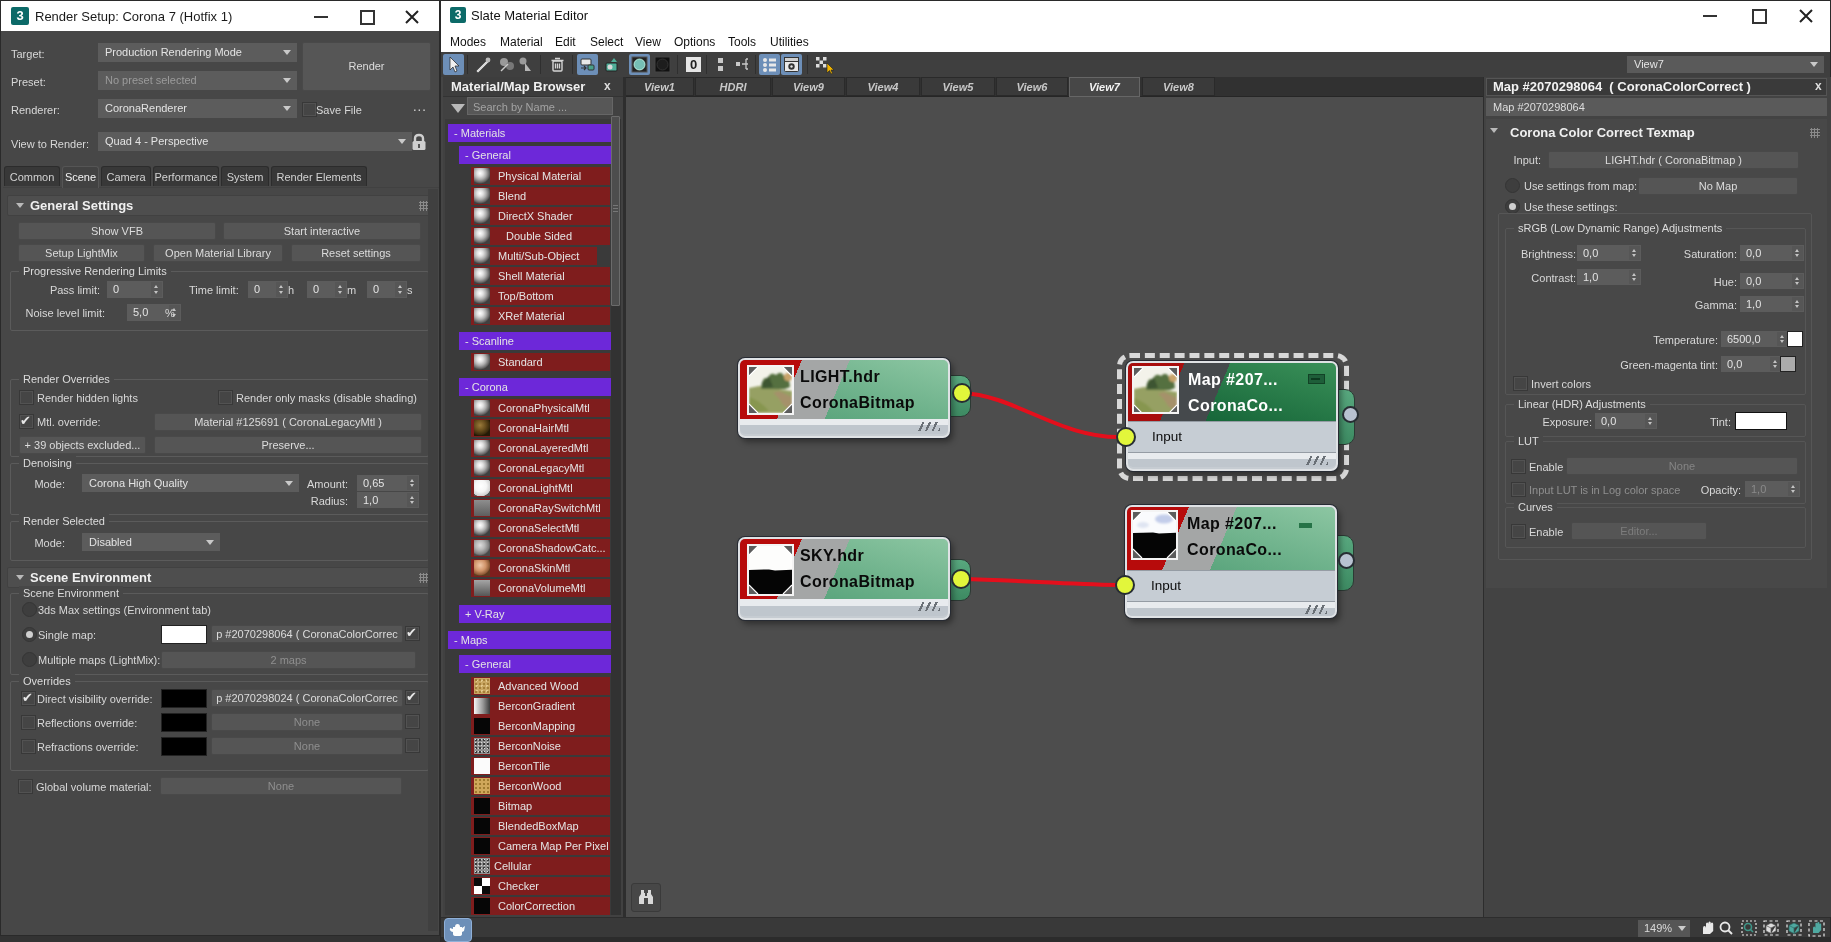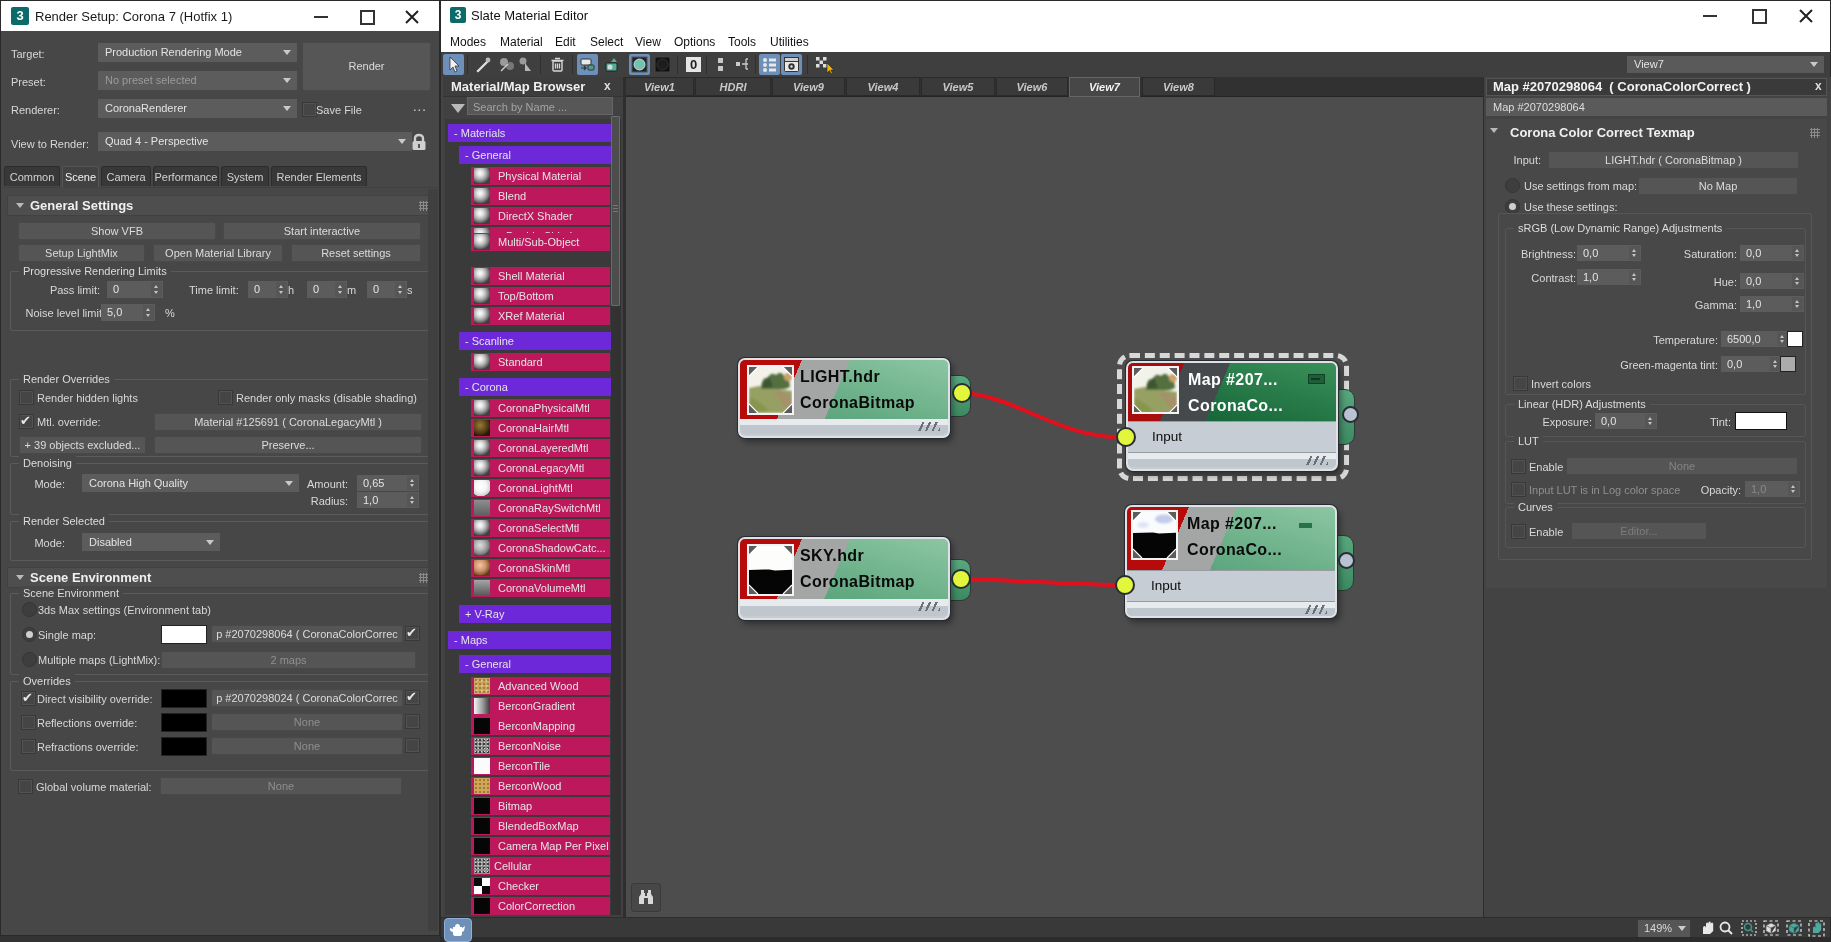--- a/index.html
+++ b/index.html
@@ -41,21 +41,21 @@
 .ltab{position:absolute;top:165px;height:20px;background:#383838;border:1px solid #2c2c2c;
  border-bottom:none;border-radius:3px 3px 0 0;color:#d2d2d2;font-size:11px;line-height:20px;
  text-align:center;box-sizing:border-box;}
 .ltab.sel{background:#424242;border-color:#555;height:22px;color:#f2f2f2;}
 
 .vtab{position:absolute;top:0;height:19px;background:#3a3a3a;border:1px solid #2a2a2a;
  color:#c8c8c8;font-size:11px;font-weight:bold;font-style:italic;line-height:18px;
  text-align:center;box-sizing:border-box;}
 .vtab.sel{background:#474747;border-color:#666;color:#f2f2f2;}
 
-.bcat,.bitem{position:absolute;background:#be185d;color:#e4e4e4;font-size:11px;line-height:18px;
+.bcat,.bitem{position:absolute;background:#7f1d1d;color:#e4e4e4;font-size:11px;line-height:18px;
  white-space:nowrap;overflow:hidden;}
 .bcat{background:#6d28d9;}
 .bico{position:absolute;width:16px;height:16px;top:1px;left:3px;}
 .bico{top:1px;left:3px;}
 .i-sph{background:radial-gradient(circle 10.5px at 38% 33%,#ffffff 0%,#e2e2e2 28%,#adadad 58%,#6a6a6a 86%,#404040 100%);background-color:#404040;}
 .i-hair{background:radial-gradient(circle 10.5px at 38% 33%,#9a7a3a 0%,#6a4f1e 50%,#3a2a0c 90%,#241a06 100%);background-color:#241a06;}
 .i-lightm{background:radial-gradient(circle 10.5px at 42% 38%,#ffffff 0%,#f5f5f5 55%,#cfcfcf 95%,#555 100%);background-color:#4a4a4a;}
 .i-ray{background:linear-gradient(180deg,#8e8e8e,#5e5e5e);}
 .i-shad{background:radial-gradient(circle 10.5px at 38% 33%,#dedede 0%,#b5b5b5 45%,#7e7e7e 85%,#4a4a4a 100%);background-color:#4a4a4a;}
 .i-skin{background:radial-gradient(circle 10.5px at 38% 33%,#f0c8a8 0%,#cf9268 55%,#8e5a36 90%,#5e3a20 100%);background-color:#5e3a20;}
@@ -154,21 +154,21 @@
     <div class="lbl" style="left:27px;top:11px;width:62px;text-align:right;">Pass limit:</div>
     <div class="spin" style="left:96px;top:9px;width:50px;height:17px;">0<span class="sar"></span></div>
     <div class="lbl" style="left:178px;top:11px;">Time limit:</div>
     <div class="spin" style="left:237px;top:9px;width:34px;height:17px;">0<span class="sar"></span></div>
     <div class="lbl" style="left:277px;top:11px;">h</div>
     <div class="spin" style="left:296px;top:9px;width:34px;height:17px;">0<span class="sar"></span></div>
     <div class="lbl" style="left:336px;top:11px;">m</div>
     <div class="spin" style="left:356px;top:9px;width:34px;height:17px;">0<span class="sar"></span></div>
     <div class="lbl" style="left:396px;top:11px;">s</div>
     <div class="lbl" style="left:8px;top:34px;width:86px;text-align:right;">Noise level limit:</div>
-    <div class="spin" style="left:90px;top:32px;width:48px;height:17px;">5,0<span class="sar"></span></div>
+    <div class="spin" style="left:116px;top:32px;width:48px;height:17px;">5,0<span class="sar"></span></div>
     <div class="lbl" style="left:154px;top:34px;">%</div>
   </div>
 
 
   <div class="grp" style="left:9px;top:378px;width:417px;height:76px;">
     <span class="gt">Render Overrides</span>
     <div class="chk" style="left:8px;top:10px;"></div>
     <div class="lbl" style="left:26px;top:11px;">Render hidden lights</div>
     <div class="chk" style="left:207px;top:10px;"></div>
     <div class="lbl" style="left:225px;top:11px;">Render only masks (disable shading)</div>
@@ -345,21 +345,21 @@
     <div class="abs" style="left:161px;top:2px;font-weight:bold;font-size:12px;color:#ddd;">x</div>
     <div class="abs" style="left:8px;top:27px;width:0;height:0;border:7px solid transparent;border-top:9px solid #b9b9b9;"></div>
     <div class="abs" style="left:24px;top:20px;width:146px;height:18px;background:#575757;border:1px solid #666;color:#a3a3a3;font-size:12px;line-height:18px;padding-left:5px;box-sizing:border-box;font-size:11px;">Search by Name ...</div>
     <div class="abs" style="left:2px;top:42px;width:176px;height:796px;background:#3a3a3a;"></div>
     <div class="bcat" style="left:5px;top:47px;width:162px;height:18px;padding-left:6px;">-  Materials</div>
     <div class="bcat" style="left:16px;top:69px;width:151px;height:18px;padding-left:6px;">-  General</div>
     <div class="bitem" style="left:28px;top:90px;width:139px;height:18px;"><span class="bico i-sph"></span><span style="margin-left:27px;">Physical Material</span></div>
     <div class="bitem" style="left:28px;top:110px;width:139px;height:18px;"><span class="bico i-sph"></span><span style="margin-left:27px;">Blend</span></div>
     <div class="bitem" style="left:28px;top:130px;width:139px;height:18px;"><span class="bico i-sph"></span><span style="margin-left:27px;">DirectX Shader</span></div>
     <div class="bitem" style="left:28px;top:150px;width:139px;height:18px;"><span class="bico i-sph"></span><span style="margin-left:35px;">Double Sided</span></div>
-    <div class="bitem" style="left:28px;top:156px;width:139px;height:18px;"><span class="bico i-sph"></span><span style="margin-left:27px;">Multi/Sub-Object</span></div>
+    <div class="bitem" style="left:28px;top:170px;width:126px;height:18px;"><span class="bico i-sph"></span><span style="margin-left:27px;">Multi/Sub-Object</span></div>
     <div class="bitem" style="left:28px;top:190px;width:139px;height:18px;"><span class="bico i-sph"></span><span style="margin-left:27px;">Shell Material</span></div>
     <div class="bitem" style="left:28px;top:210px;width:139px;height:18px;"><span class="bico i-sph"></span><span style="margin-left:27px;">Top/Bottom</span></div>
     <div class="bitem" style="left:28px;top:230px;width:139px;height:18px;"><span class="bico i-sph"></span><span style="margin-left:27px;">XRef Material</span></div>
     <div class="bcat" style="left:16px;top:255px;width:151px;height:18px;padding-left:6px;">-  Scanline</div>
     <div class="bitem" style="left:28px;top:276px;width:139px;height:18px;"><span class="bico i-sph"></span><span style="margin-left:27px;">Standard</span></div>
     <div class="bcat" style="left:16px;top:301px;width:151px;height:18px;padding-left:6px;">-  Corona</div>
     <div class="bitem" style="left:28px;top:322px;width:139px;height:18px;"><span class="bico i-sph"></span><span style="margin-left:27px;">CoronaPhysicalMtl</span></div>
     <div class="bitem" style="left:28px;top:342px;width:139px;height:18px;"><span class="bico i-hair"></span><span style="margin-left:27px;">CoronaHairMtl</span></div>
     <div class="bitem" style="left:28px;top:362px;width:139px;height:18px;"><span class="bico i-sph"></span><span style="margin-left:27px;">CoronaLayeredMtl</span></div>
     <div class="bitem" style="left:28px;top:382px;width:139px;height:18px;"><span class="bico i-sph"></span><span style="margin-left:27px;">CoronaLegacyMtl</span></div>

